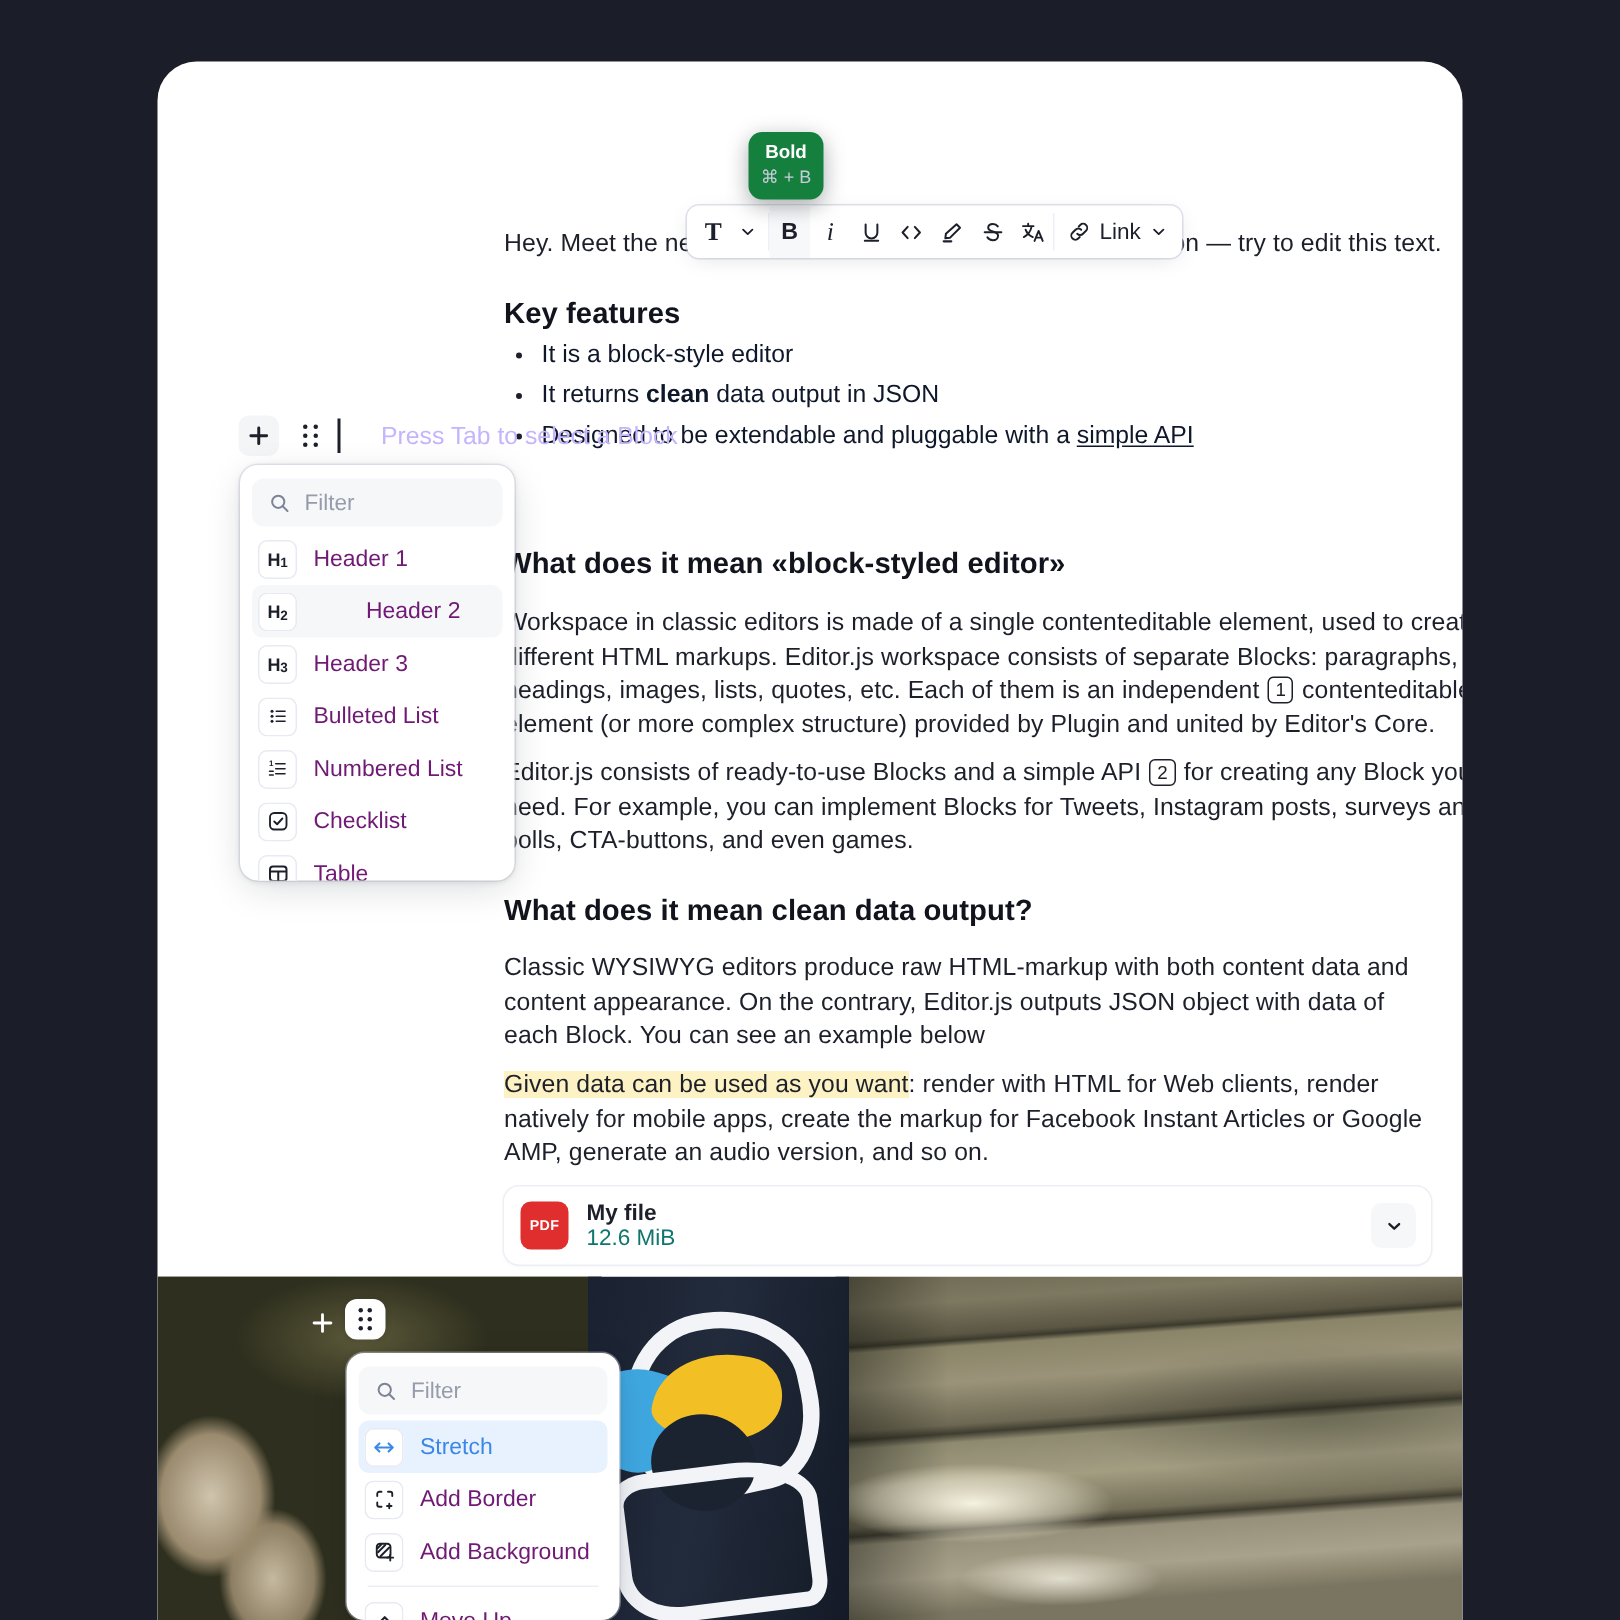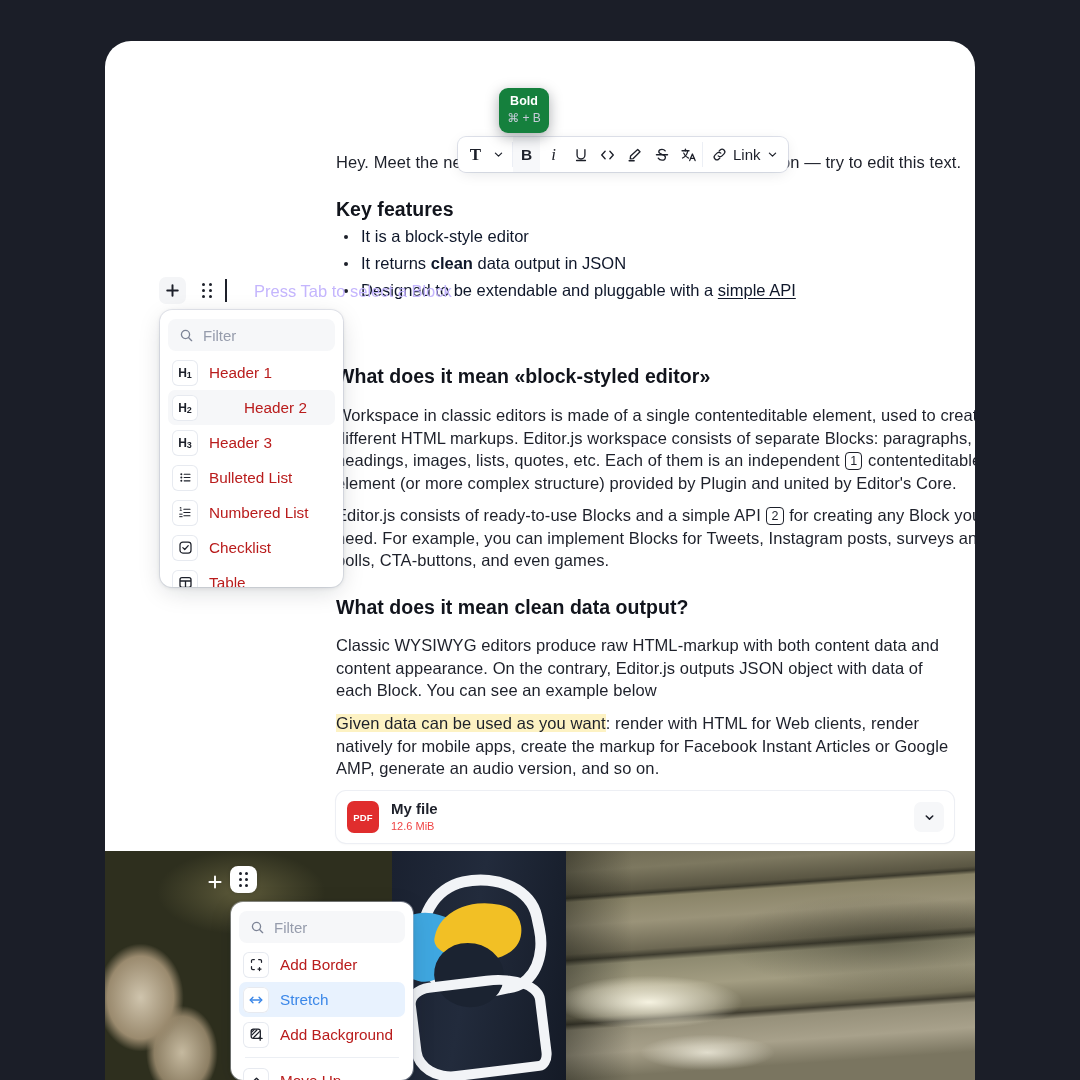--- a/index.html
+++ b/index.html
@@ -200,21 +200,21 @@
     display: flex; align-items: center;
     gap: 11px;
     height: 35px;
     padding: 0 4px;
     border-radius: 7px;
     cursor: pointer;
     text-align: right;
   }
   .pop-item.hl { background: #f6f7f9; gap: 46px; }
   .pop-item.hl-blue { background: #e8f2fe; }
-  .pop-item-label { font-size: 15.3px; color: #b91c1c; }
+  .pop-item-label { font-size: 15.3px; color: #701a75; }
   .pop-item.hl-blue .pop-item-label { color: #3b87e8; }
   .pop-divider { height: 1px; background: #eceff4; margin: 5px 6px; }
 
   .ico-box {
     width: 26px; height: 26px;
     border-radius: 6px;
     background: #ffffff;
     box-shadow: inset 0 0 0 1px #e7eaf0;
     display: flex; align-items: center; justify-content: center;
     flex: 0 0 26px;
@@ -242,21 +242,21 @@
     border-radius: 7px;
     background: #e02d2d;
     color: #fff;
     font-size: 9.5px; font-weight: bold;
     display: flex; align-items: center; justify-content: center;
     letter-spacing: .2px;
     flex: 0 0 32px;
   }
   .file-meta { margin-left: 12px; }
   .file-name { font-size: 15px; font-weight: bold; color: #1d202a; line-height: 18px; }
-  .file-size { font-size: 11px; color: #ef4444; line-height: 16px; }
+  .file-size { font-size: 15px; color: #0f766e; line-height: 16px; }
   .file-chev {
     margin-left: auto;
     width: 30px; height: 30px;
     border-radius: 7px;
     background: #f6f7f9;
     display: flex; align-items: center; justify-content: center;
     cursor: pointer;
   }
 
   
@@ -627,43 +627,43 @@
       <span>
         <svg width="15" height="15" viewBox="0 0 18 18" fill="none">
           <circle cx="7.8" cy="7.8" r="4.9" stroke="#7d8496" stroke-width="1.6"></circle>
           <path d="M11.4 11.4 L15.2 15.2" stroke="#7d8496" stroke-width="1.6" stroke-linecap="round"></path>
         </svg>
       </span>
       <input type="text" placeholder="Filter" style="">
     </div>
     <div class="pop-list">
 
+      <div class="pop-item hl-blue">
+        <span class="ico-box">
+          <svg width="16" height="16" viewBox="0 0 20 18" fill="none">
+            <path d="M3 9 H17" stroke="#3b87e8" stroke-width="1.7" stroke-linecap="round"></path>
+            <path d="M6.2 5.6 L2.8 9 L6.2 12.4" stroke="#3b87e8" stroke-width="1.7" stroke-linecap="round" stroke-linejoin="round"></path>
+            <path d="M13.8 5.6 L17.2 9 L13.8 12.4" stroke="#3b87e8" stroke-width="1.7" stroke-linecap="round" stroke-linejoin="round"></path>
+          </svg>
+        </span>
+        <span class="pop-item-label">Stretch</span>
+      </div>
+
       <div class="pop-item">
         <span class="ico-box">
           <svg width="15" height="15" viewBox="0 0 18 18" fill="none">
             <path d="M6.4 3 H4.6 A1.6 1.6 0 0 0 3 4.6 V6.4" stroke="#1d202a" stroke-width="1.5" stroke-linecap="round"></path>
             <path d="M11.6 3 H13.4 A1.6 1.6 0 0 1 15 4.6 V6.4" stroke="#1d202a" stroke-width="1.5" stroke-linecap="round"></path>
             <path d="M3 11.6 V13.4 A1.6 1.6 0 0 0 4.6 15 H6.4" stroke="#1d202a" stroke-width="1.5" stroke-linecap="round"></path>
             <path d="M12.6 12.6 V16.2 M10.8 14.4 H14.4" stroke="#1d202a" stroke-width="1.5" stroke-linecap="round"></path>
           </svg>
         </span>
         <span class="pop-item-label">Add Border</span>
       </div>
 
-      <div class="pop-item hl-blue">
-        <span class="ico-box">
-          <svg width="16" height="16" viewBox="0 0 20 18" fill="none">
-            <path d="M3 9 H17" stroke="#3b87e8" stroke-width="1.7" stroke-linecap="round"></path>
-            <path d="M6.2 5.6 L2.8 9 L6.2 12.4" stroke="#3b87e8" stroke-width="1.7" stroke-linecap="round" stroke-linejoin="round"></path>
-            <path d="M13.8 5.6 L17.2 9 L13.8 12.4" stroke="#3b87e8" stroke-width="1.7" stroke-linecap="round" stroke-linejoin="round"></path>
-          </svg>
-        </span>
-        <span class="pop-item-label">Stretch</span>
-      </div>
-
       <div class="pop-item">
         <span class="ico-box">
           <svg width="15" height="15" viewBox="0 0 18 18" fill="none">
             <rect x="2.6" y="2.6" width="11" height="11" rx="2.6" stroke="#1d202a" stroke-width="1.5"></rect>
             <path d="M3.6 9.4 L9.4 3.6 M5.6 12.6 L12.6 5.6 M3.2 6.2 L6.2 3.2" stroke="#1d202a" stroke-width="1.5" stroke-linecap="round"></path>
             <path d="M13.4 11.4 V16 M11.1 13.7 H15.7" stroke="#1d202a" stroke-width="1.5" stroke-linecap="round"></path>
           </svg>
         </span>
         <span class="pop-item-label">Add Background</span>
       </div>

